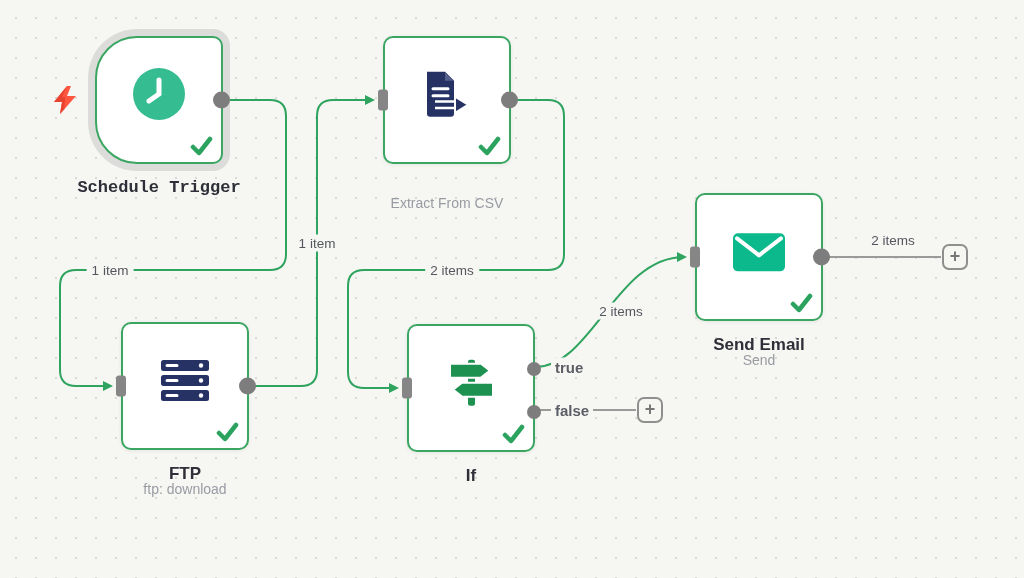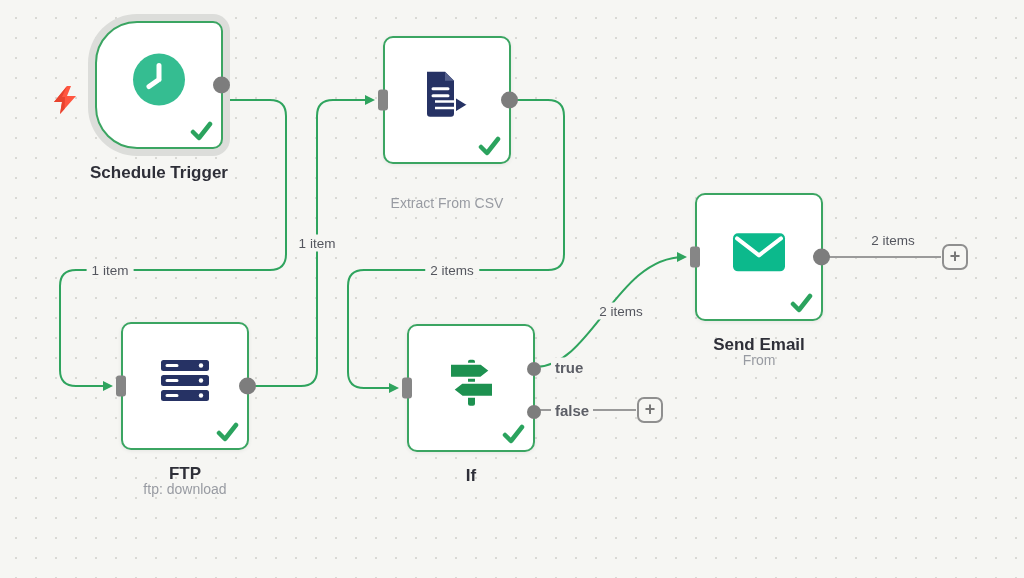--- a/index.html
+++ b/index.html
@@ -66,21 +66,21 @@
   <div class="conn-label" style="left:621px;top:311px;">2 items</div>
   <div class="conn-label" style="left:893px;top:240px;">2 items</div>
 
   <div class="bolt">
     <svg width="26" height="30" viewBox="0 0 26 30">
       <path d="M15 1 L2 17 h8 L8 29 L24 11 h-9 L19 1 z" fill="#ff5640"></path>
       <path d="M15 1 L2 17 h8 L8 29 l4.5-5 L13 12 h-3 L15 1 z" fill="#e8432e"></path>
     </svg>
   </div>
 
-  <div class="node trigger" style="left:95px;top:21px;">
+  <div class="node trigger" style="left:95px;top:36px;font-family:Liberation Mono, monospace;">
     <span class="icon">
       <svg width="54" height="54" viewBox="0 0 54 54">
         <circle cx="27" cy="27" r="26" fill="#35bd91"></circle>
         <path d="M27 27 V13 M27 27 L17 34" stroke="#fff" stroke-width="5" stroke-linecap="round" fill="none"></path>
       </svg>
     </span>
     <span class="check">
       <svg width="24" height="24" viewBox="0 0 24 24">
         <path d="M4 13 l6 6 L21 5" fill="none" stroke="#fff" stroke-width="9" stroke-linecap="round" stroke-linejoin="round"></path>
         <path d="M4 13 l6 6 L21 5" fill="none" stroke="#2ba35e" stroke-width="4.5" stroke-linecap="round" stroke-linejoin="round"></path>
@@ -173,19 +173,19 @@
     </span>
     <span class="check">
       <svg width="24" height="24" viewBox="0 0 24 24">
         <path d="M4 13 l6 6 L21 5" fill="none" stroke="#fff" stroke-width="9" stroke-linecap="round" stroke-linejoin="round"></path>
         <path d="M4 13 l6 6 L21 5" fill="none" stroke="#2ba35e" stroke-width="4.5" stroke-linecap="round" stroke-linejoin="round"></path>
       </svg>
     </span>
     <span class="ep-in"></span>
     <span class="ep-out"></span>
     <div class="node-title">Send Email</div>
-    <div class="node-sub">From</div>
+    <div class="node-sub">Send</div>
   </div>
 
   <div class="plus-btn" style="left:942px;top:244px;">+</div>
   <div class="plus-btn" style="left:637px;top:397px;">+</div>
 
 </div>
 
 </body></html>

